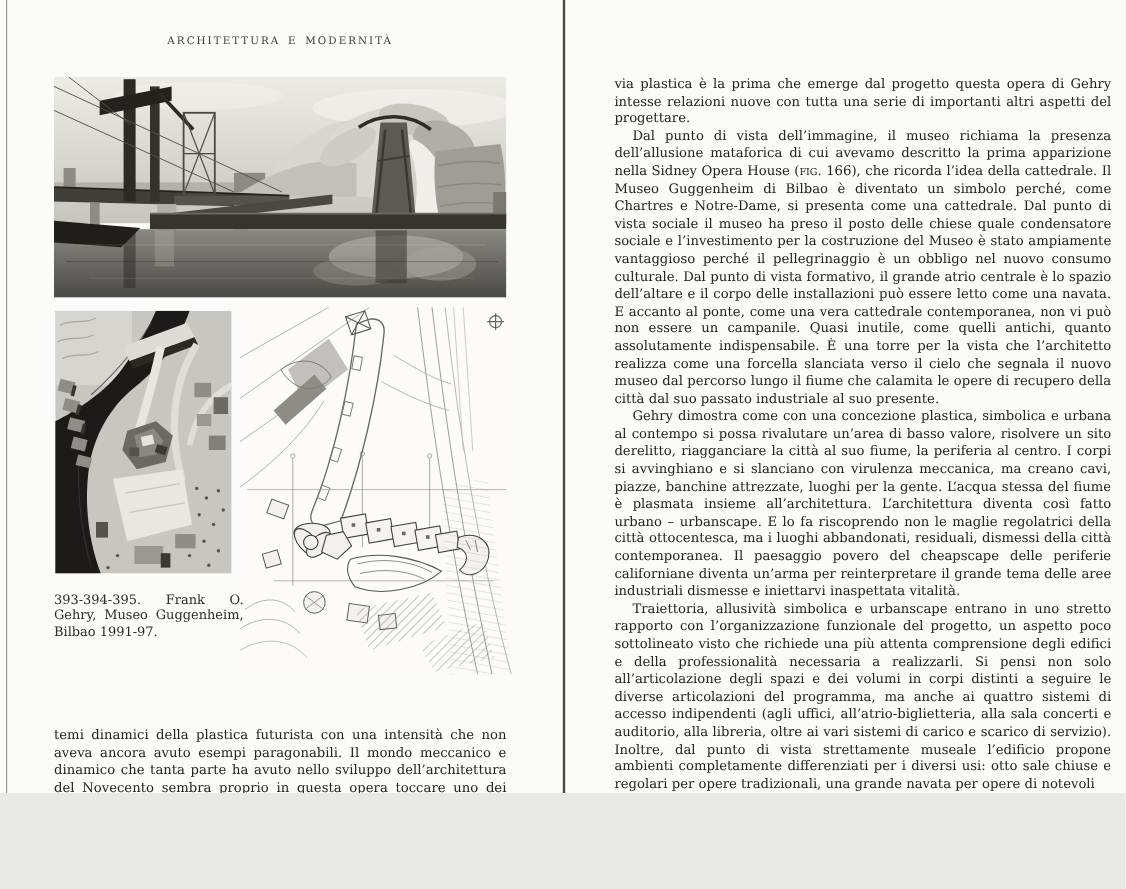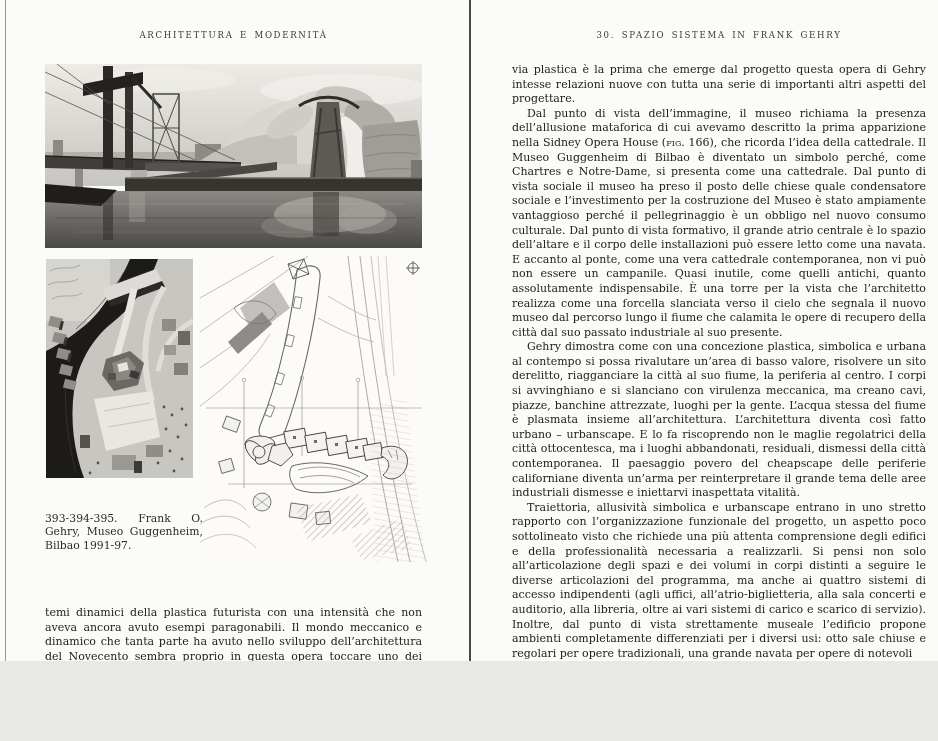--- a/index.html
+++ b/index.html
@@ -281,29 +281,28 @@
       <polygon points="96,252 160,238 172,266 108,286" fill="url(#hatchD)" opacity="0.85"></polygon>
       <polygon points="168,150 206,142 226,306 176,306" fill="url(#hatchV)" opacity="0.5"></polygon>
       <polygon points="150,282 202,262 212,292 162,304" fill="url(#hatchD)" opacity="0.7"></polygon>
 
       <path d="M4,252 C20,240 36,242 46,254" stroke="#aaa8a3" stroke-width="0.7" fill="none"></path>
       <path d="M0,268 C18,256 38,258 50,272" stroke="#aaa8a3" stroke-width="0.7" fill="none"></path>
       <path d="M0,286 C20,274 42,276 56,292" stroke="#b5b3ae" stroke-width="0.7" fill="none"></path>
     </svg>
   </div>
 
-  <div class="caption" style="left:45px;top:512px;width:158px">393-394-395. Frank O. Gehry, Museo Guggenheim, Bilbao 1991-97.</div>
+  <div class="caption" style="left:45px;top:493px;width:158px">393-394-395. Frank O. Gehry, Museo Guggenheim, Bilbao 1991-97.</div>
 
   <div class="body-text" style="left:45px;top:606px;width:377px">
     <p><span>temi dinamici della plastica futurista con una intensità che non aveva ancora avuto esempi paragonabili. Il mondo meccanico e dinamico che tanta parte ha avuto nello sviluppo dell’architettura del Novecento sembra proprio in questa opera toccare uno dei punti più alti. Sotto l’illuminazione notturna, l’edificio, con le sue traiettorie slanciate e curvilinee, rimanda a un universo in costante movimento e alla creazione di quella “luna meccanica” invocata dai futuristi. Ma seppure la</span></p>
   </div>
 
   <div class="page-number" style="left:45px;top:703px;width:377px">394</div>
 
-  <div class="running-head" style="left:512px;top:30px;width:414px">30. SPAZIO SISTEMA IN FRANK GEHRY</div>
 
   <div class="body-text" style="left:512px;top:63px;width:414px">
     <p><span>via plastica è la prima che emerge dal progetto questa opera di Gehry intesse relazioni nuove con tutta una serie di importanti altri aspetti del progettare.</span></p>
     <p class="indent"><span>Dal punto di vista dell’immagine, il museo richiama la presenza dell’allusione mataforica di cui avevamo descritto la prima apparizione nella Sidney Opera House (</span><span class="seg-smallcaps">fig.</span><span> 166), che ricorda l’idea della cattedrale. Il Museo Guggenheim di Bilbao è diventato un simbolo perché, come Chartres e Notre-Dame, si presenta come una cattedrale. Dal punto di vista sociale il museo ha preso il posto delle chiese quale condensatore sociale e l’investimento per la costruzione del Museo è stato ampiamente vantaggioso perché il pellegrinaggio è un obbligo nel nuovo consumo culturale. Dal punto di vista formativo, il grande atrio centrale è lo spazio dell’altare e il corpo delle installazioni può essere letto come una navata. E accanto al ponte, come una vera cattedrale contemporanea, non vi può non essere un campanile. Quasi inutile, come quelli antichi, quanto assolutamente indispensabile. È una torre per la vista che l’architetto realizza come una forcella slanciata verso il cielo che segnala il nuovo museo dal percorso lungo il fiume che calamita le opere di recupero della città dal suo passato industriale al suo presente.</span></p>
     <p class="indent"><span>Gehry dimostra come con una concezione plastica, simbolica e urbana al contempo si possa rivalutare un’area di basso valore, risolvere un sito derelitto, riagganciare la città al suo fiume, la periferia al centro. I corpi si avvinghiano e si slanciano con virulenza meccanica, ma creano cavi, piazze, banchine attrezzate, luoghi per la gente. L’acqua stessa del fiume è plasmata insieme all’architettura. L’architettura diventa così fatto urbano – </span><span class="seg-italic">urbanscape</span><span>. E lo fa riscoprendo non le maglie regolatrici della città ottocentesca, ma i luoghi abbandonati, residuali, dismessi della città contemporanea. Il paesaggio povero del </span><span class="seg-italic">cheapscape</span><span> delle periferie californiane diventa un’arma per reinterpretare il grande tema delle aree industriali dismesse e iniettarvi inaspettata vitalità.</span></p>
     <p class="indent"><span>Traiettoria, allusività simbolica e </span><span class="seg-italic">urbanscape</span><span> entrano in uno stretto rapporto con l’organizzazione funzionale del progetto, un aspetto poco sottolineato visto che richiede una più attenta comprensione degli edifici e della professionalità necessaria a realizzarli. Si pensi non solo all’articolazione degli spazi e dei volumi in corpi distinti a seguire le diverse articolazioni del programma, ma anche ai quattro sistemi di accesso indipendenti (agli uffici, all’atrio-biglietteria, alla sala concerti e auditorio, alla libreria, oltre ai vari sistemi di carico e scarico di servizio). Inoltre, dal punto di vista strettamente museale l’edificio propone ambienti completamente differenziati per i diversi usi: otto sale chiuse e regolari per opere tradizionali, una grande navata per opere di notevoli</span></p>
   </div>
 
   <div class="page-number" style="left:512px;top:703px;width:390px">716</div>
 

